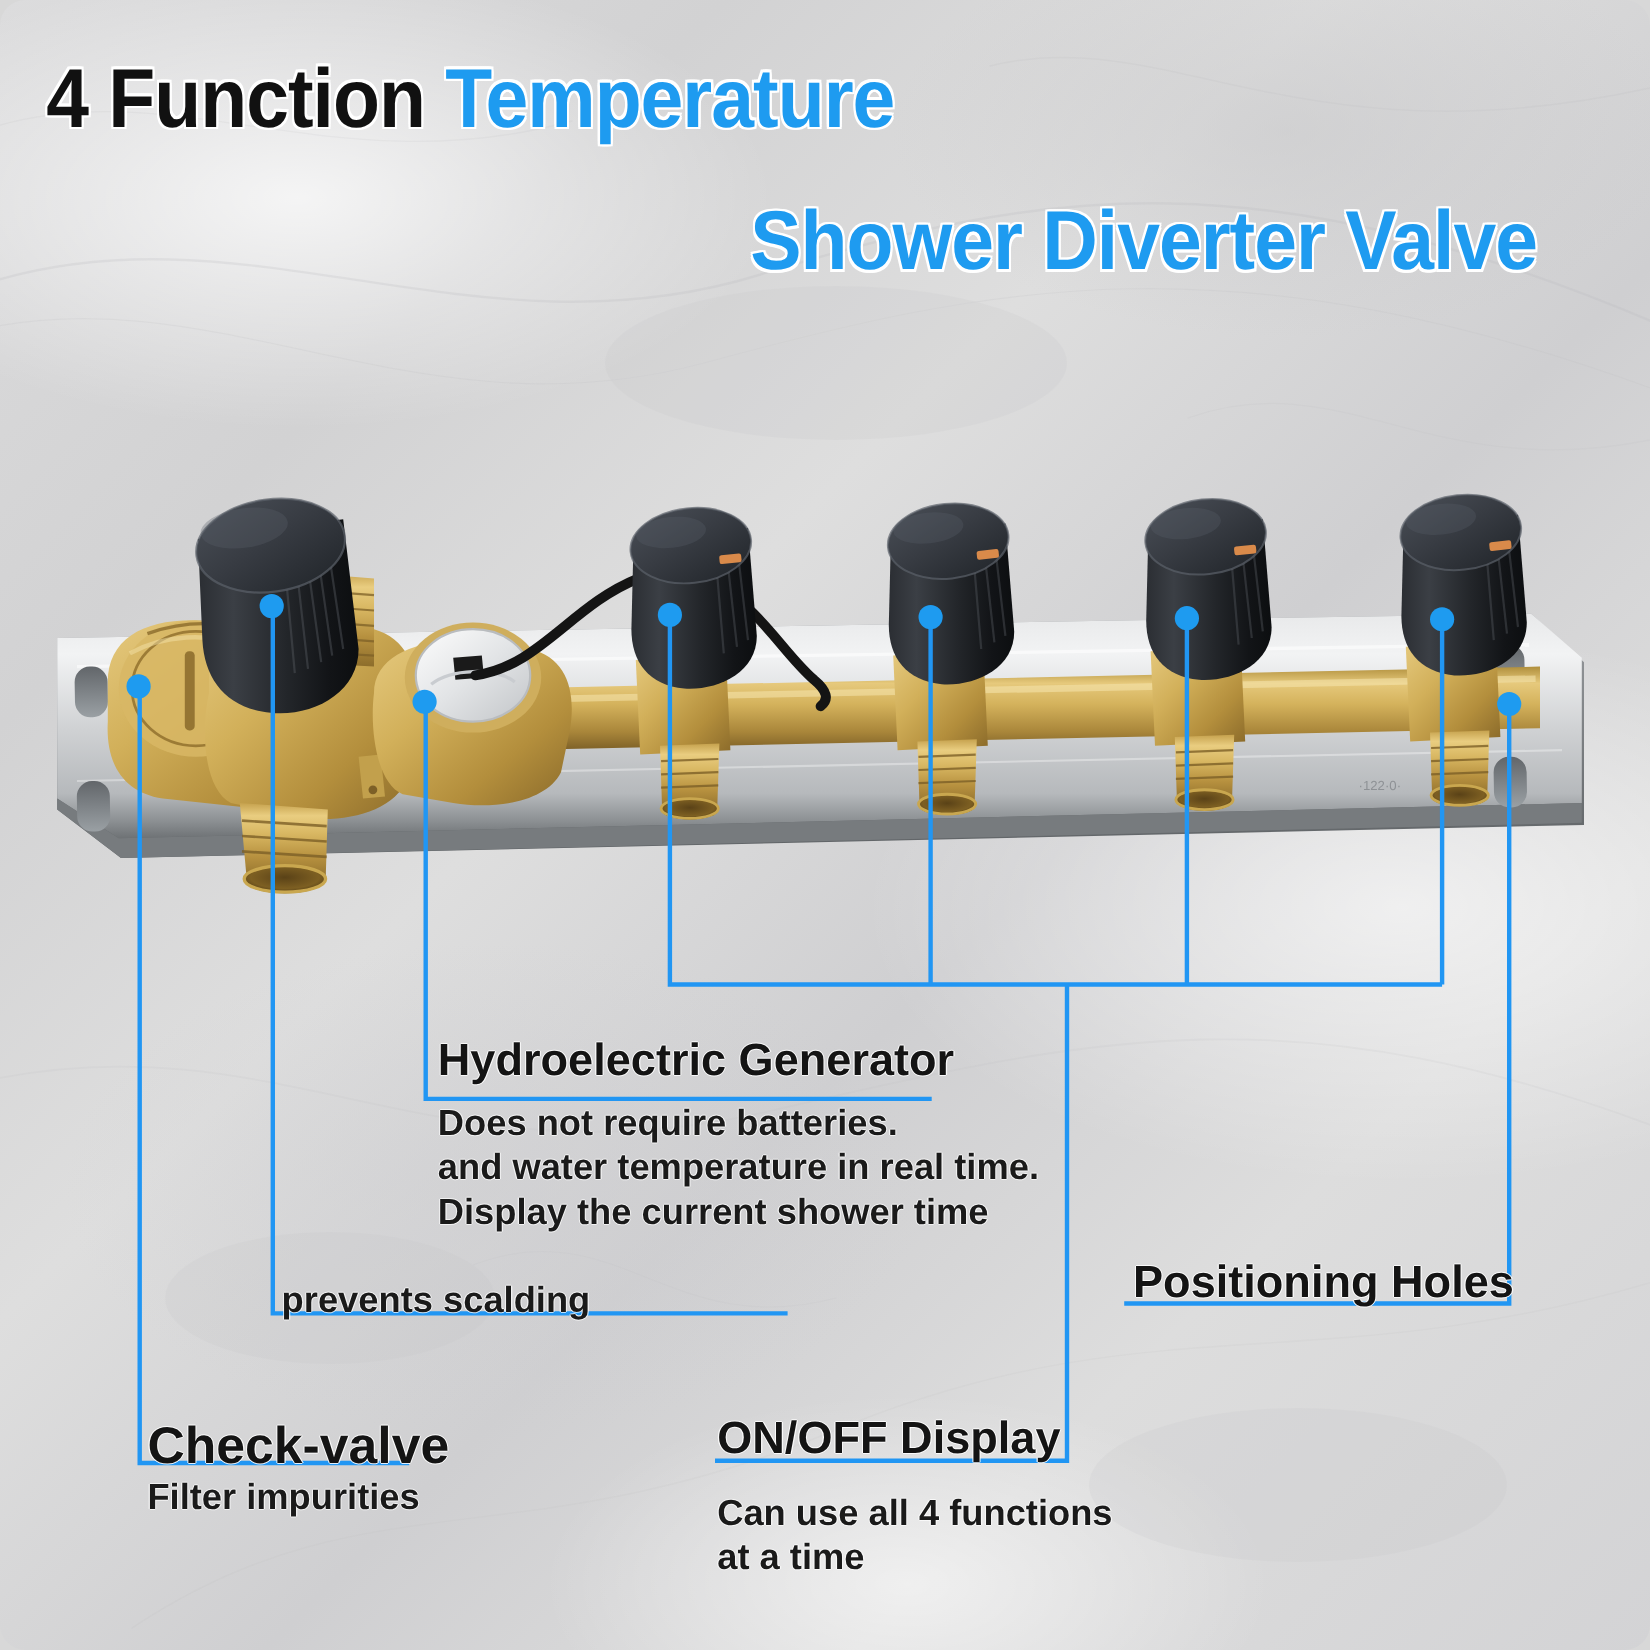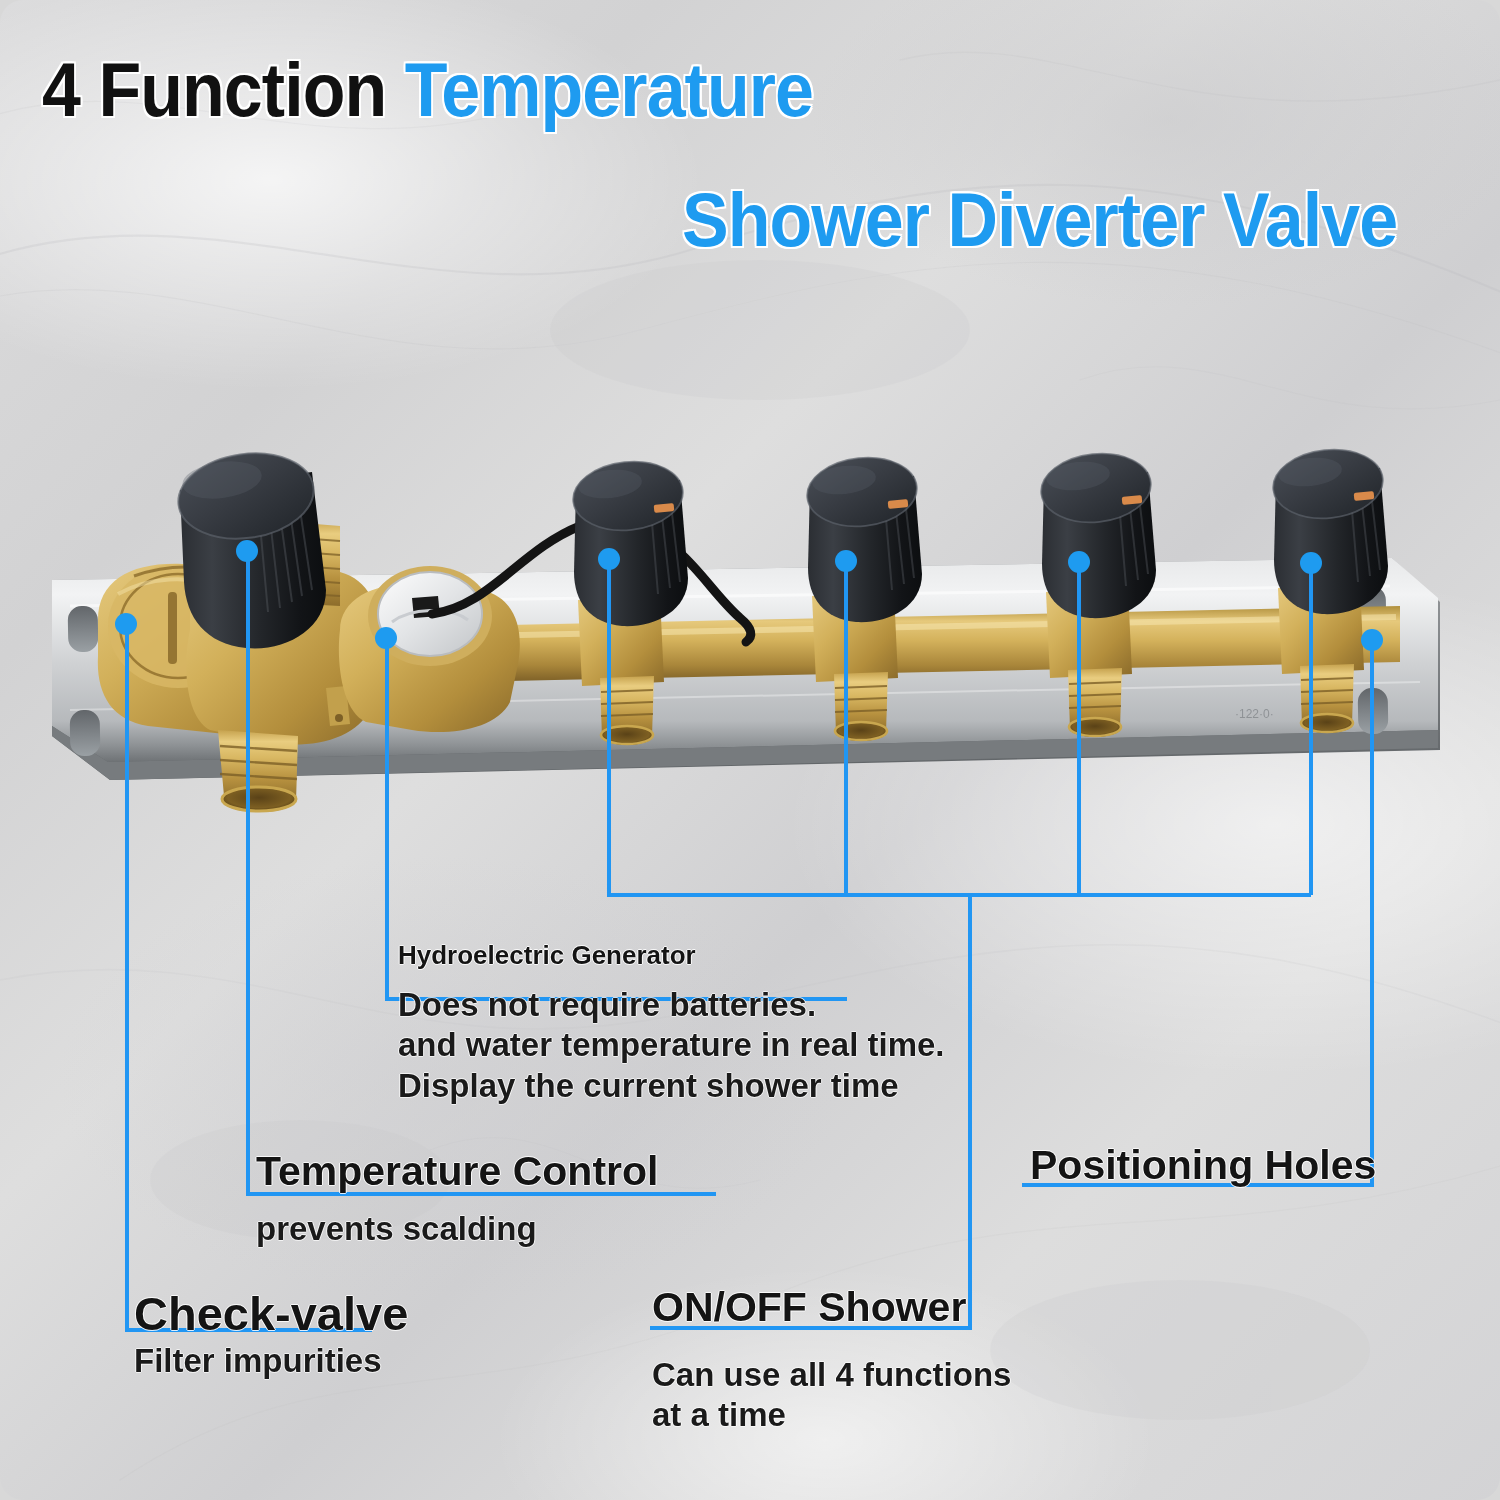--- a/index.html
+++ b/index.html
@@ -53,21 +53,21 @@
     font-weight:bold;color:#141414;white-space:nowrap;
     text-shadow:1px 0 0 rgba(255,255,255,.85),-1px 0 0 rgba(255,255,255,.85),
                 0 1px 0 rgba(255,255,255,.85),0 -1px 0 rgba(255,255,255,.85);
   }
   .lbl .sub{
     font-weight:bold;color:#1a1a1a;line-height:1.22;white-space:nowrap;
     text-shadow:1px 0 0 rgba(255,255,255,.7),-1px 0 0 rgba(255,255,255,.7),
                 0 1px 0 rgba(255,255,255,.7),0 -1px 0 rgba(255,255,255,.7);
   }
   #lbl-hydro{left:398px;top:940px;}
-  #lbl-hydro .head{font-size:26px;}
+  #lbl-hydro .head{font-size:41px;}
   #lbl-hydro .sub{font-size:33px;margin-top:14px;}
 
   #lbl-temp{left:256px;top:1148px;}
   #lbl-temp .head{font-size:41px;}
   #lbl-temp .sub{font-size:33px;margin-top:14px;}
 
   #lbl-check{left:134px;top:1286px;}
   #lbl-check .head{font-size:47px;}
   #lbl-check .sub{font-size:33px;margin-top:0;}
 
@@ -393,35 +393,34 @@
   <div class="lbl" id="lbl-hydro">
     <div class="head">Hydroelectric Generator</div>
     <div class="sub">
       <div>Does not require batteries.</div>
       <div>and water temperature in real time.</div>
       <div>Display the current shower time</div>
     </div>
   </div>
 
   <div class="lbl" id="lbl-temp">
-    <div class="head">Temperature Control</div>
     <div class="sub">
       <div>prevents scalding</div>
     </div>
   </div>
 
   <div class="lbl" id="lbl-check">
     <div class="head">Check-valve</div>
     <div class="sub">
       <div>Filter impurities</div>
     </div>
   </div>
 
   <div class="lbl" id="lbl-onoff">
-    <div class="head">ON/OFF Shower</div>
+    <div class="head">ON/OFF Display</div>
     <div class="sub">
       <div>Can use all 4 functions</div>
       <div>at a time</div>
     </div>
   </div>
 
   <div class="lbl" id="lbl-holes">
     <div class="head">Positioning Holes</div>
   </div>
 

